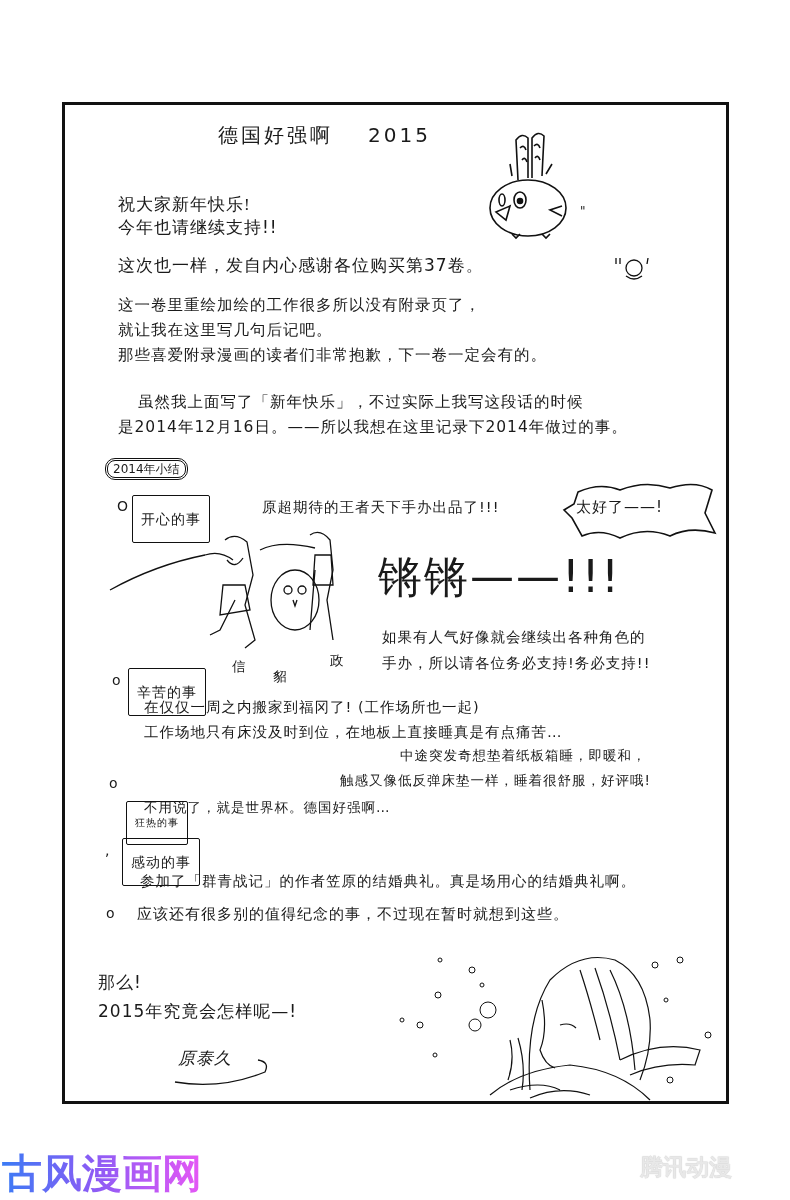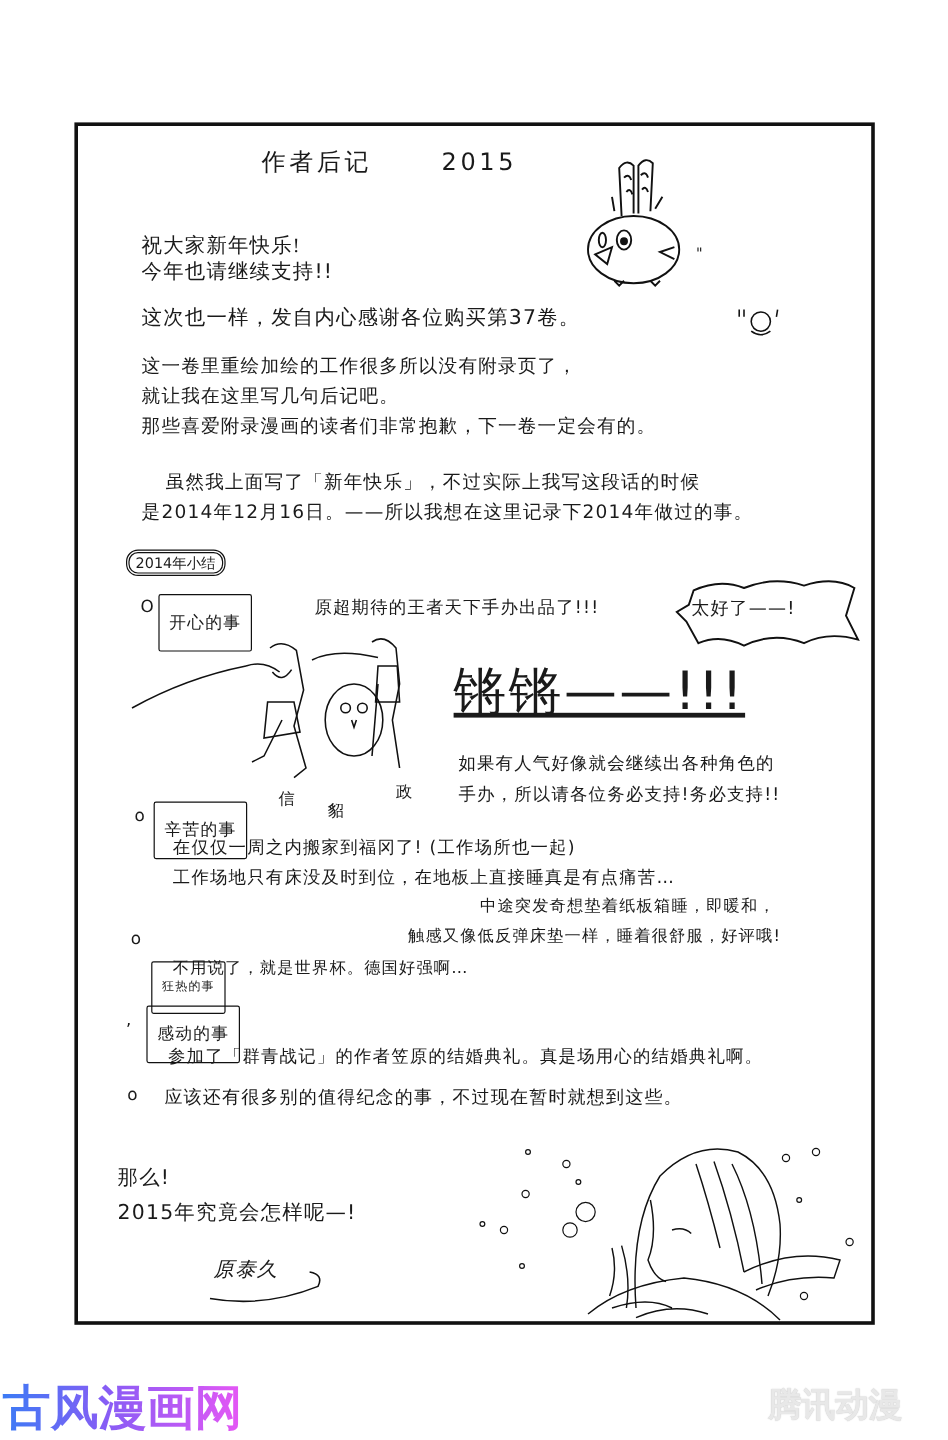--- a/index.html
+++ b/index.html
@@ -10,29 +10,29 @@
   .big{font-size:17px;}
   .boxed{border:1.6px solid #111;padding:16px 8px;border-radius:2px;}
   .double{border:3px double #111;padding:2px 5px;font-size:12px;letter-spacing:0;}
   .bullet{position:absolute;font-size:14px;}
   .shout{font-size:44px;letter-spacing:2px;font-weight:normal;}
   .small{font-size:13.5px;}
   svg{position:absolute;overflow:visible;}
   .wm-left{position:absolute;left:2px;top:1146px;font-size:40px;font-weight:bold;letter-spacing:0;
     background:linear-gradient(90deg,#3b7bf5,#8a5cf5 45%,#e657f5);-webkit-background-clip:text;background-clip:text;color:transparent;
     font-family:"DejaVu Sans",sans-serif;}
-  .wm-right{position:absolute;left:640px;top:1152px;font-size:28px;font-weight:bold;color:#e8e8e8;letter-spacing:0;
+  .wm-right{position:absolute;left:640px;top:1152px;font-size:23px;font-weight:bold;color:#e8e8e8;letter-spacing:0;
     text-shadow:0 0 1px #bbb;font-family:"DejaVu Sans",sans-serif;}
 </style>
 </head>
 <body>
 
 <div class="frame"></div>
 
-<div class="t title" style="left:218px;top:125px;">作者后记</div>
+<div class="t title" style="left:218px;top:125px;">德国好强啊</div>
 <div class="t title" style="left:368px;top:125px;">2015</div>
 
 <svg style="left:470px;top:130px;" width="120" height="110" viewBox="0 0 120 110">
   <g fill="none" stroke="#111" stroke-width="1.6">
     <path d="M48 50 L46 10 Q52 2 58 8 L58 48"></path>
     <path d="M62 48 L62 8 Q68 0 74 6 L72 46"></path>
     <path d="M50 18 Q54 14 56 20 M64 16 Q68 12 70 18 M52 30 Q55 26 57 32 M65 28 Q68 24 70 30"></path>
     <path d="M42 46 L40 34 M76 44 L82 34"></path>
     <ellipse cx="58" cy="78" rx="38" ry="28"></ellipse>
     <ellipse cx="50" cy="70" rx="6" ry="8"></ellipse>
@@ -89,21 +89,21 @@
     <ellipse cx="190" cy="70" rx="24" ry="30"></ellipse>
     <circle cx="183" cy="60" r="4"></circle>
       <circle cx="197" cy="60" r="4"></circle>
     <path d="M188 70 L190 76 L192 70"></path>
   </g>
 </svg>
 <div class="t small" style="left:232px;top:660px;">信</div>
 <div class="t small" style="left:273px;top:670px;">貂</div>
 <div class="t small" style="left:330px;top:654px;">政</div>
 
-<div class="t shout" style="left:378px;top:555px;text-decoration:underline;">锵锵——!!!</div>
+<div class="t shout" style="left:378px;top:555px;">锵锵——!!!</div>
 <div class="t" style="left:382px;top:630px;font-size:14.5px;text-align:right;">如果有人气好像就会继续出各种角色的</div>
 <div class="t" style="left:382px;top:656px;font-size:14.5px;">手办，所以请各位务必支持!务必支持!!</div>
 
 <div class="bullet" style="left:112px;top:672px;">o</div>
 <div class="t boxed" style="left:128px;top:668px;font-size:14px;">辛苦的事</div>
 <div class="t" style="left:144px;top:700px;font-size:14.5px;">在仅仅一周之内搬家到福冈了! (工作场所也一起)</div>
 <div class="t" style="left:144px;top:725px;font-size:14.5px;">工作场地只有床没及时到位，在地板上直接睡真是有点痛苦…</div>
 <div class="t small" style="left:400px;top:749px;">中途突发奇想垫着纸板箱睡，即暖和，</div>
 <div class="t small" style="left:340px;top:774px;">触感又像低反弹床垫一样，睡着很舒服，好评哦!</div>
 

